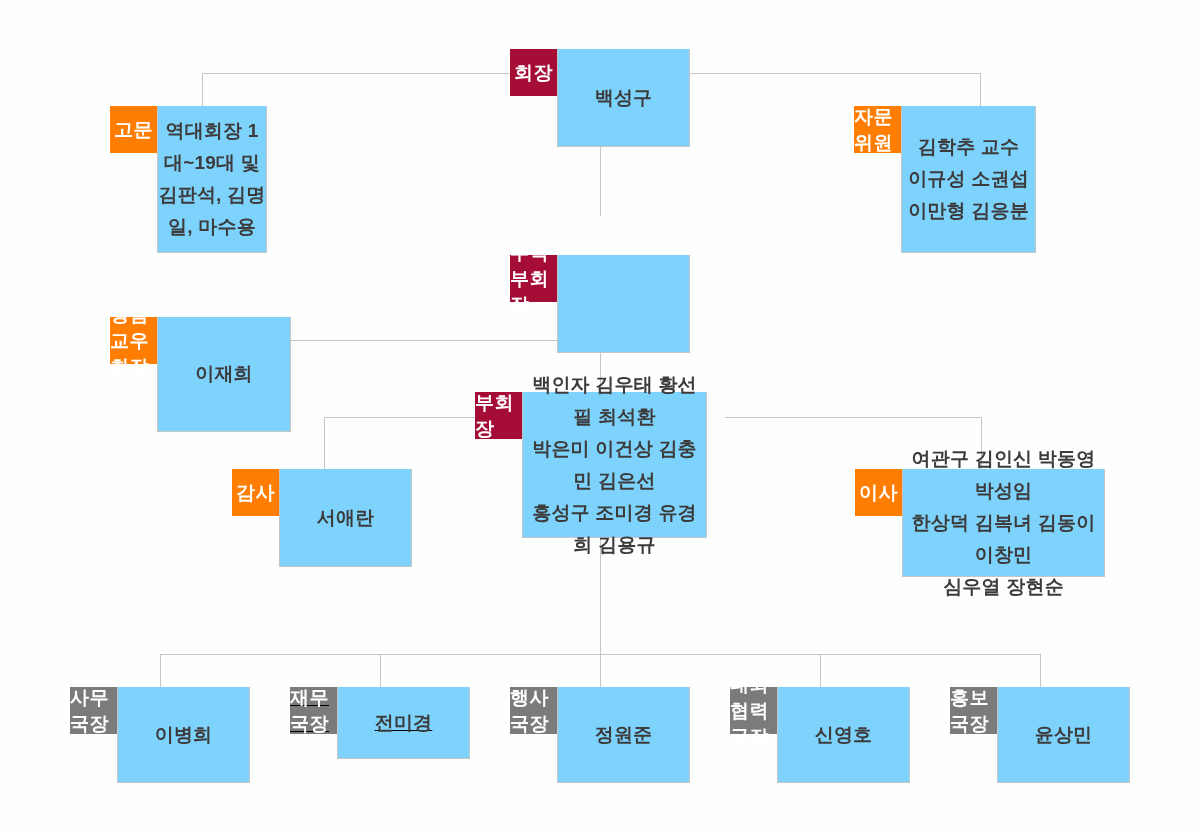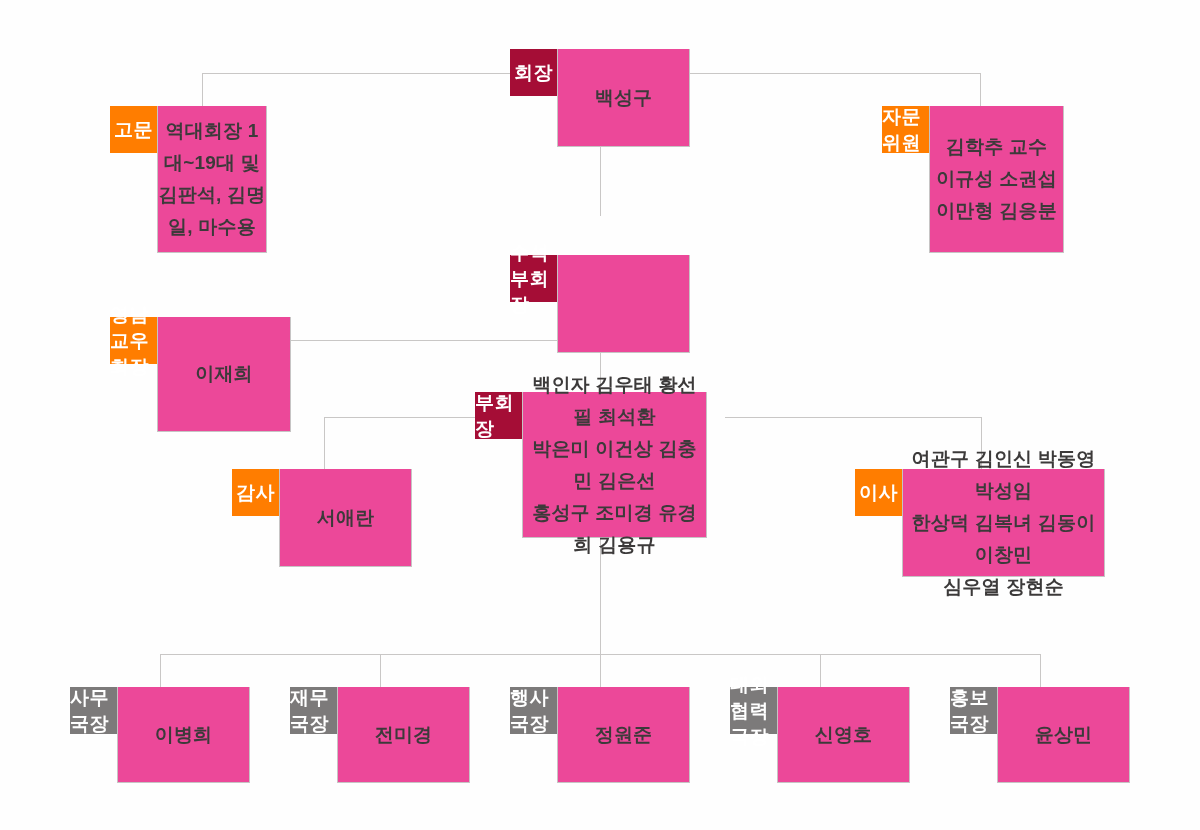--- a/index.html
+++ b/index.html
@@ -37,21 +37,21 @@
     color: #ffffff;
     font-size: 19px;
     font-weight: bold;
     letter-spacing: 0.5px;
   }
   .node.maroon .node-header { background: var(--color-maroon, #a50d36); }
   .node.orange .node-header { background: var(--color-orange, #ff7d00); }
   .node.gray   .node-header { background: var(--color-gray, #7c7a7a); }
   .node-body {
     flex: 1 1 auto;
-    background: #ec4899;
+    background: #7dd3fc;
     border: 1px solid var(--color-border, #c6c4c4);
     border-top: none;
     display: flex;
     flex-direction: column;
     align-items: center;
     justify-content: center;
     color: var(--color-text, #3c3a3a);
     font-size: 19px;
     font-weight: 600;
     line-height: 32px;
@@ -90,21 +90,21 @@
   </div>
 
   <div class="node orange" style="left:110px; top:106px; width:157px; height:147px;">
     <div class="node-header">고문</div>
     <div class="node-body">
       <div>역대회장 1대~19대 및</div>
       <div>김판석, 김명일, 마수용</div>
     </div>
   </div>
 
-  <div class="node orange" style="left:882px; top:106px; width:182px; height:147px;justify-content:flex-end;">
+  <div class="node orange" style="left:854px; top:106px; width:182px; height:147px;justify-content:flex-end;">
     <div class="node-header">자문위원</div>
     <div class="node-body">
       <div>김학추 교수</div>
       <div>이규성 소권섭</div>
       <div>이만형 김응분</div>
     </div>
   </div>
 
   <div class="node maroon" style="left:510px; top:215px; width:180px; height:98px;margin-top:40px;">
     <div class="node-header">수석부회장</div>
@@ -143,21 +143,21 @@
     </div>
   </div>
 
   <div class="node gray" style="left:70px; top:687px; width:180px; height:96px;">
     <div class="node-header">사무국장</div>
     <div class="node-body">
       <div>이병희</div>
     </div>
   </div>
 
-  <div class="node gray" style="left:290px; top:687px; width:180px; height:96px;">
+  <div class="node gray" style="left:290px; top:687px; width:180px; height:72px;text-decoration:underline;">
     <div class="node-header">재무국장</div>
     <div class="node-body">
       <div>전미경</div>
     </div>
   </div>
 
   <div class="node gray" style="left:510px; top:687px; width:180px; height:96px;">
     <div class="node-header">행사국장</div>
     <div class="node-body">
       <div>정원준</div>

